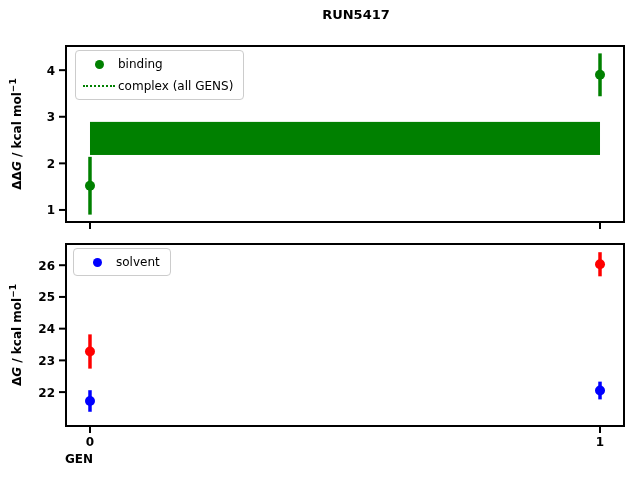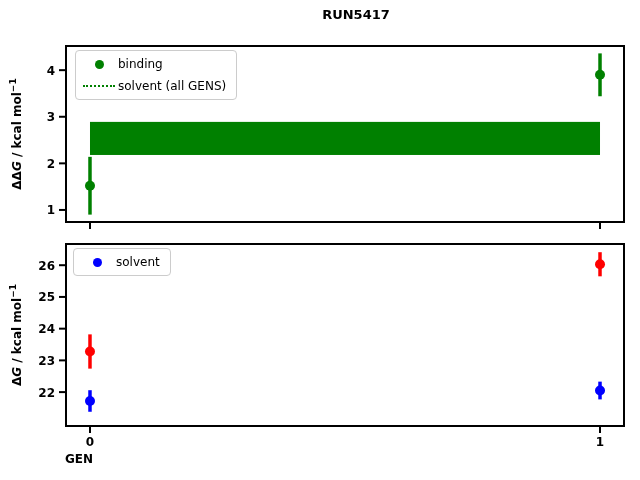--- a/index.html
+++ b/index.html
@@ -103,21 +103,21 @@
     <div class="legend-row">
       <span class="legend-marker">
           <span class="dot" style="background: rgb(0, 128, 0);"></span>
         </span>
       <span class="legend-label">binding</span>
     </div>
     <div class="legend-row">
       <span class="legend-marker">
           <span class="dotted-line" style="border-top-color: rgb(0, 128, 0);"></span>
         </span>
-      <span class="legend-label">solvent (all GENS)</span>
+      <span class="legend-label">complex (all GENS)</span>
     </div>
   </div>
 
   <div class="legend legend-bottom">
     <div class="legend-row">
       <span class="legend-marker">
           <span class="dot" style="background: rgb(0, 0, 255);"></span>
         </span>
       <span class="legend-label">solvent</span>
     </div>

